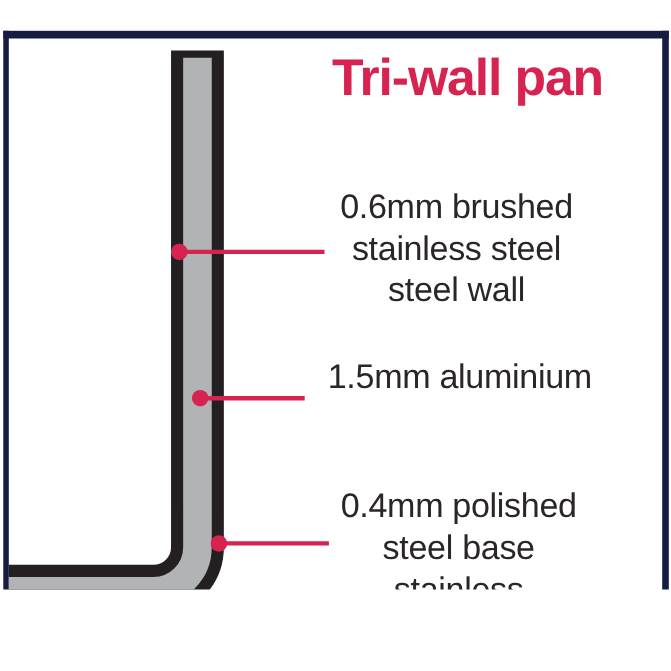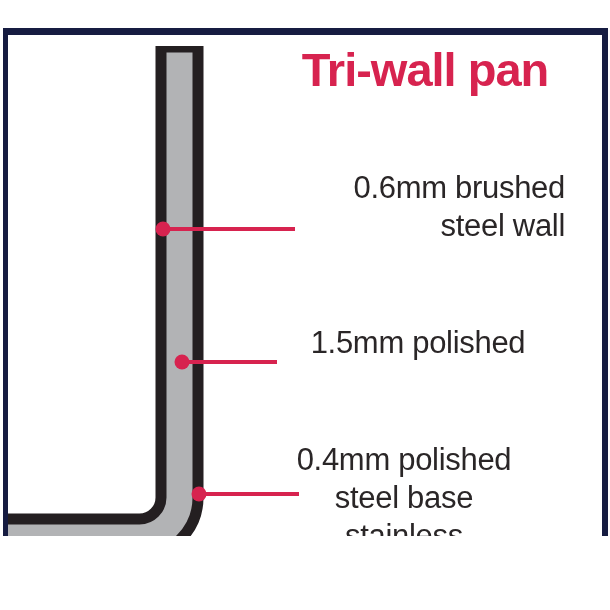--- a/index.html
+++ b/index.html
@@ -34,23 +34,23 @@
 
   .diagram-title{
     position:absolute;left:240px;top:46px;width:370px;
     text-align:center;color:var(--accent-pink);
     font-size:47px;font-weight:700;line-height:48px;letter-spacing:-1px;
   }
   .callout-label{
     position:absolute;width:300px;text-align:center;
     color:var(--text-dark);font-size:31px;line-height:38px;letter-spacing:-0.3px;
   }
-  .label-inner-wall{left:265px;top:169px;text-align:right;}
+  .label-inner-wall{left:265px;top:169px;}
   .label-thermocore{left:268px;top:324px;}
-  .label-base{left:254px;top:441px;}
+  .label-base{left:267px;top:441px;}
 </style>
 </head>
 <body>
 
 <div class="stage">
 
   <div class="frame-strip frame-top"></div>
   <div class="frame-strip frame-left"></div>
   <div class="frame-strip frame-bottom"></div>
   <div class="frame-strip frame-right"></div>
@@ -70,25 +70,26 @@
     <line class="callout-line" x1="199" y1="494" x2="299" y2="494"></line>
     <circle class="callout-dot" cx="199" cy="494" r="7.5"></circle>
   </svg>
 
   <div class="diagram-title">
     <div>Tri-wall pan</div>
   </div>
 
   <div class="callout-label label-inner-wall">
     <div>0.6mm brushed</div>
+    <div>stainless steel</div>
     <div>steel wall</div>
   </div>
 
   <div class="callout-label label-thermocore">
-    <div>1.5mm polished</div>
+    <div>1.5mm aluminium</div>
   </div>
 
   <div class="callout-label label-base">
     <div>0.4mm polished</div>
     <div>steel base</div>
     <div>stainless</div>
   </div>
 
 </div>
 

